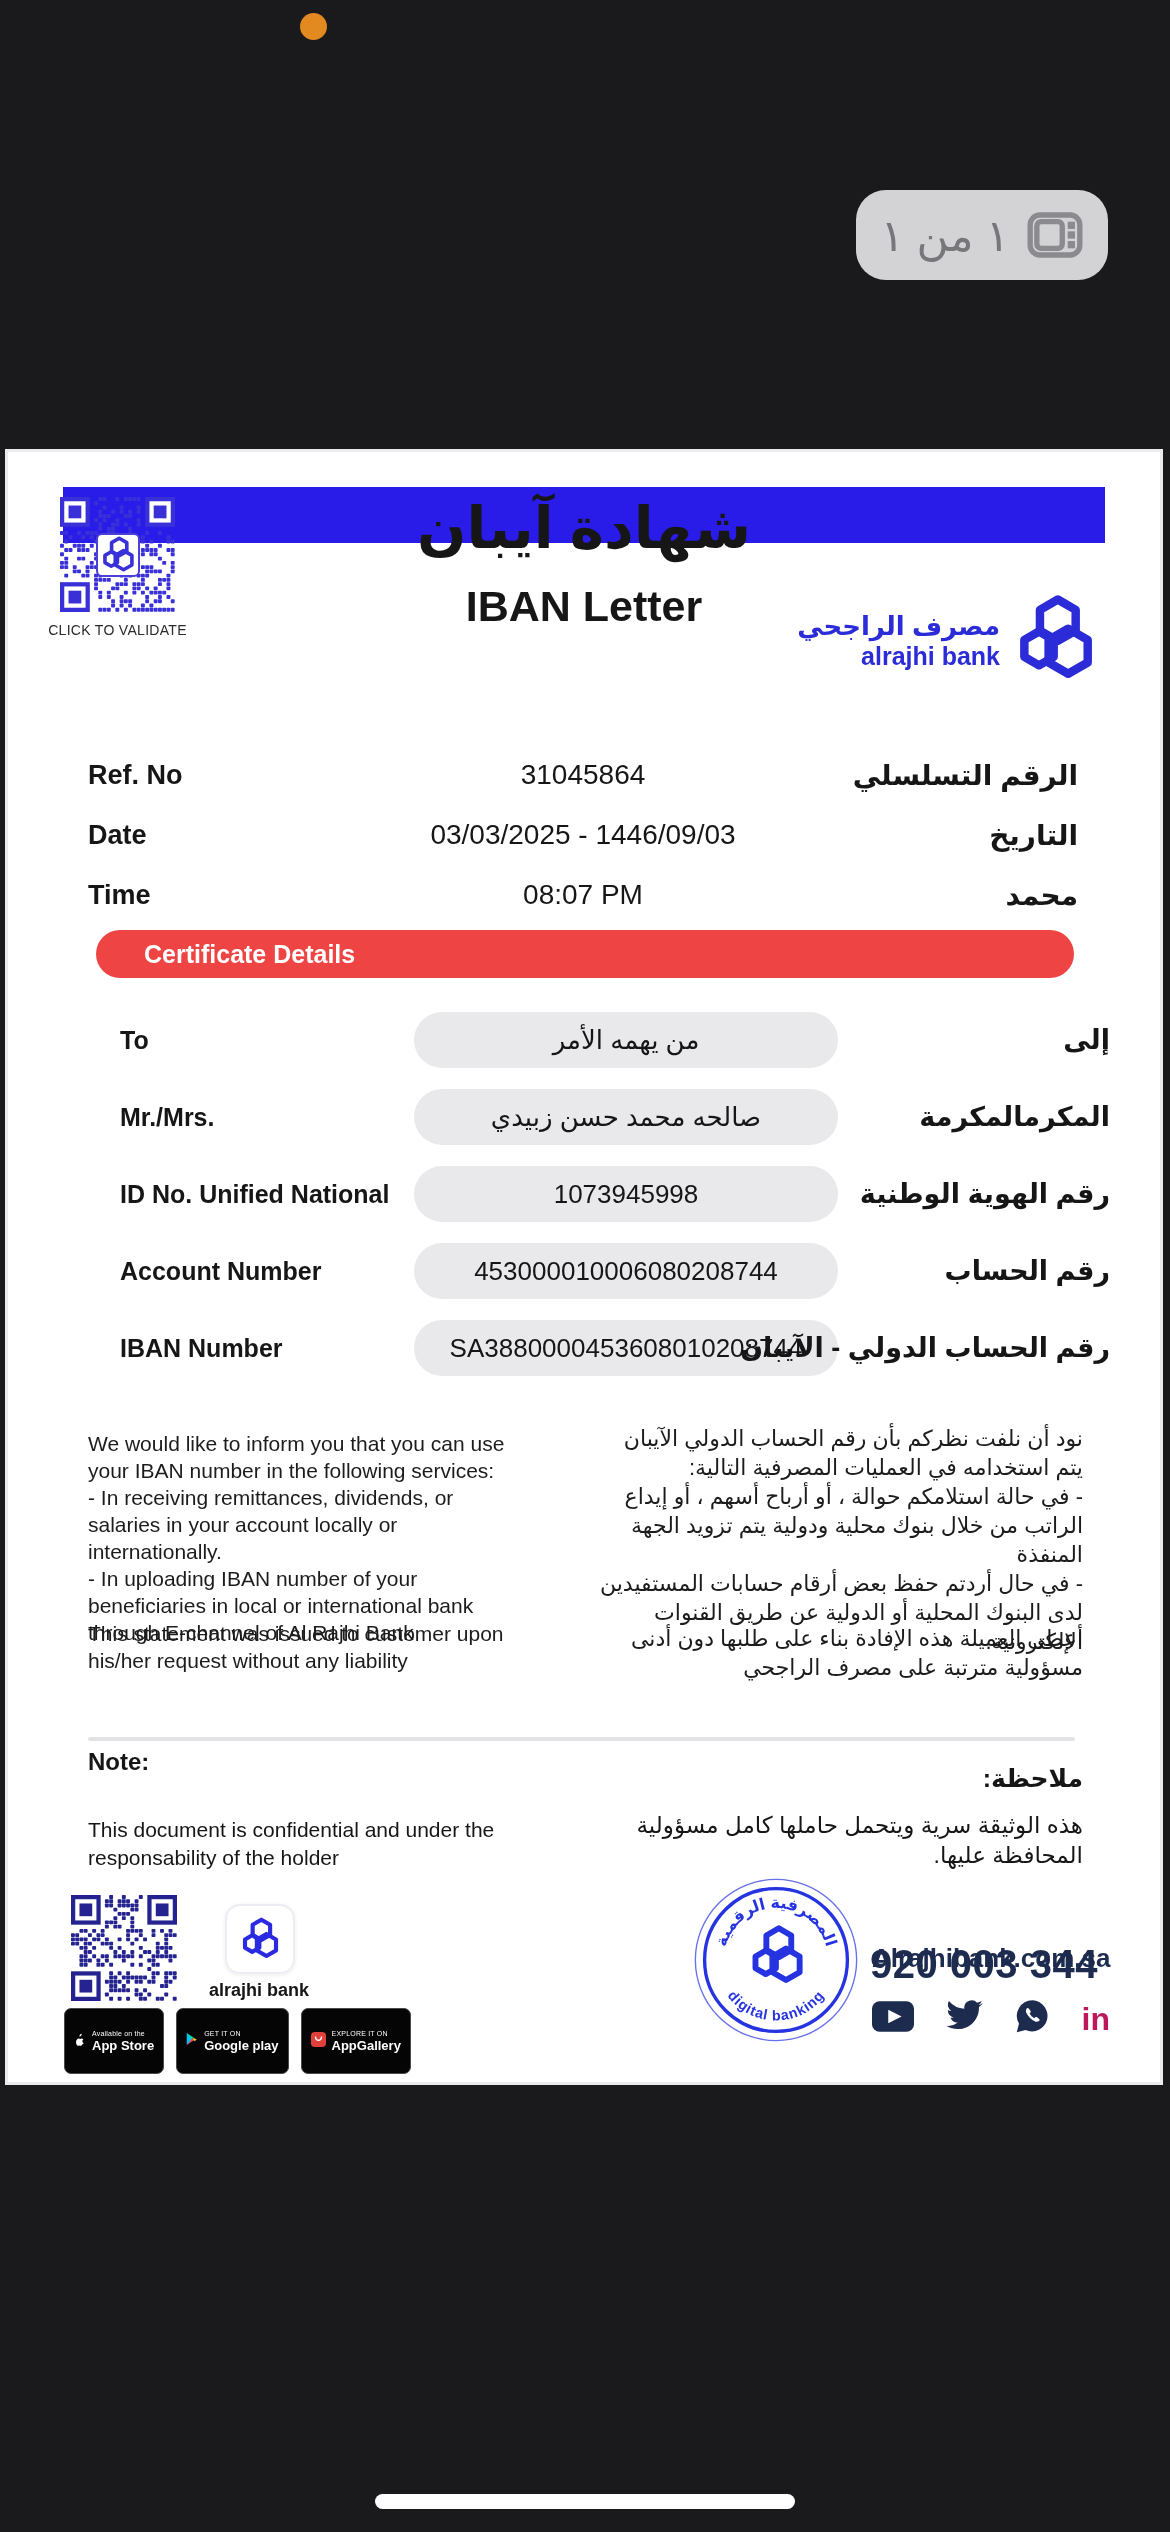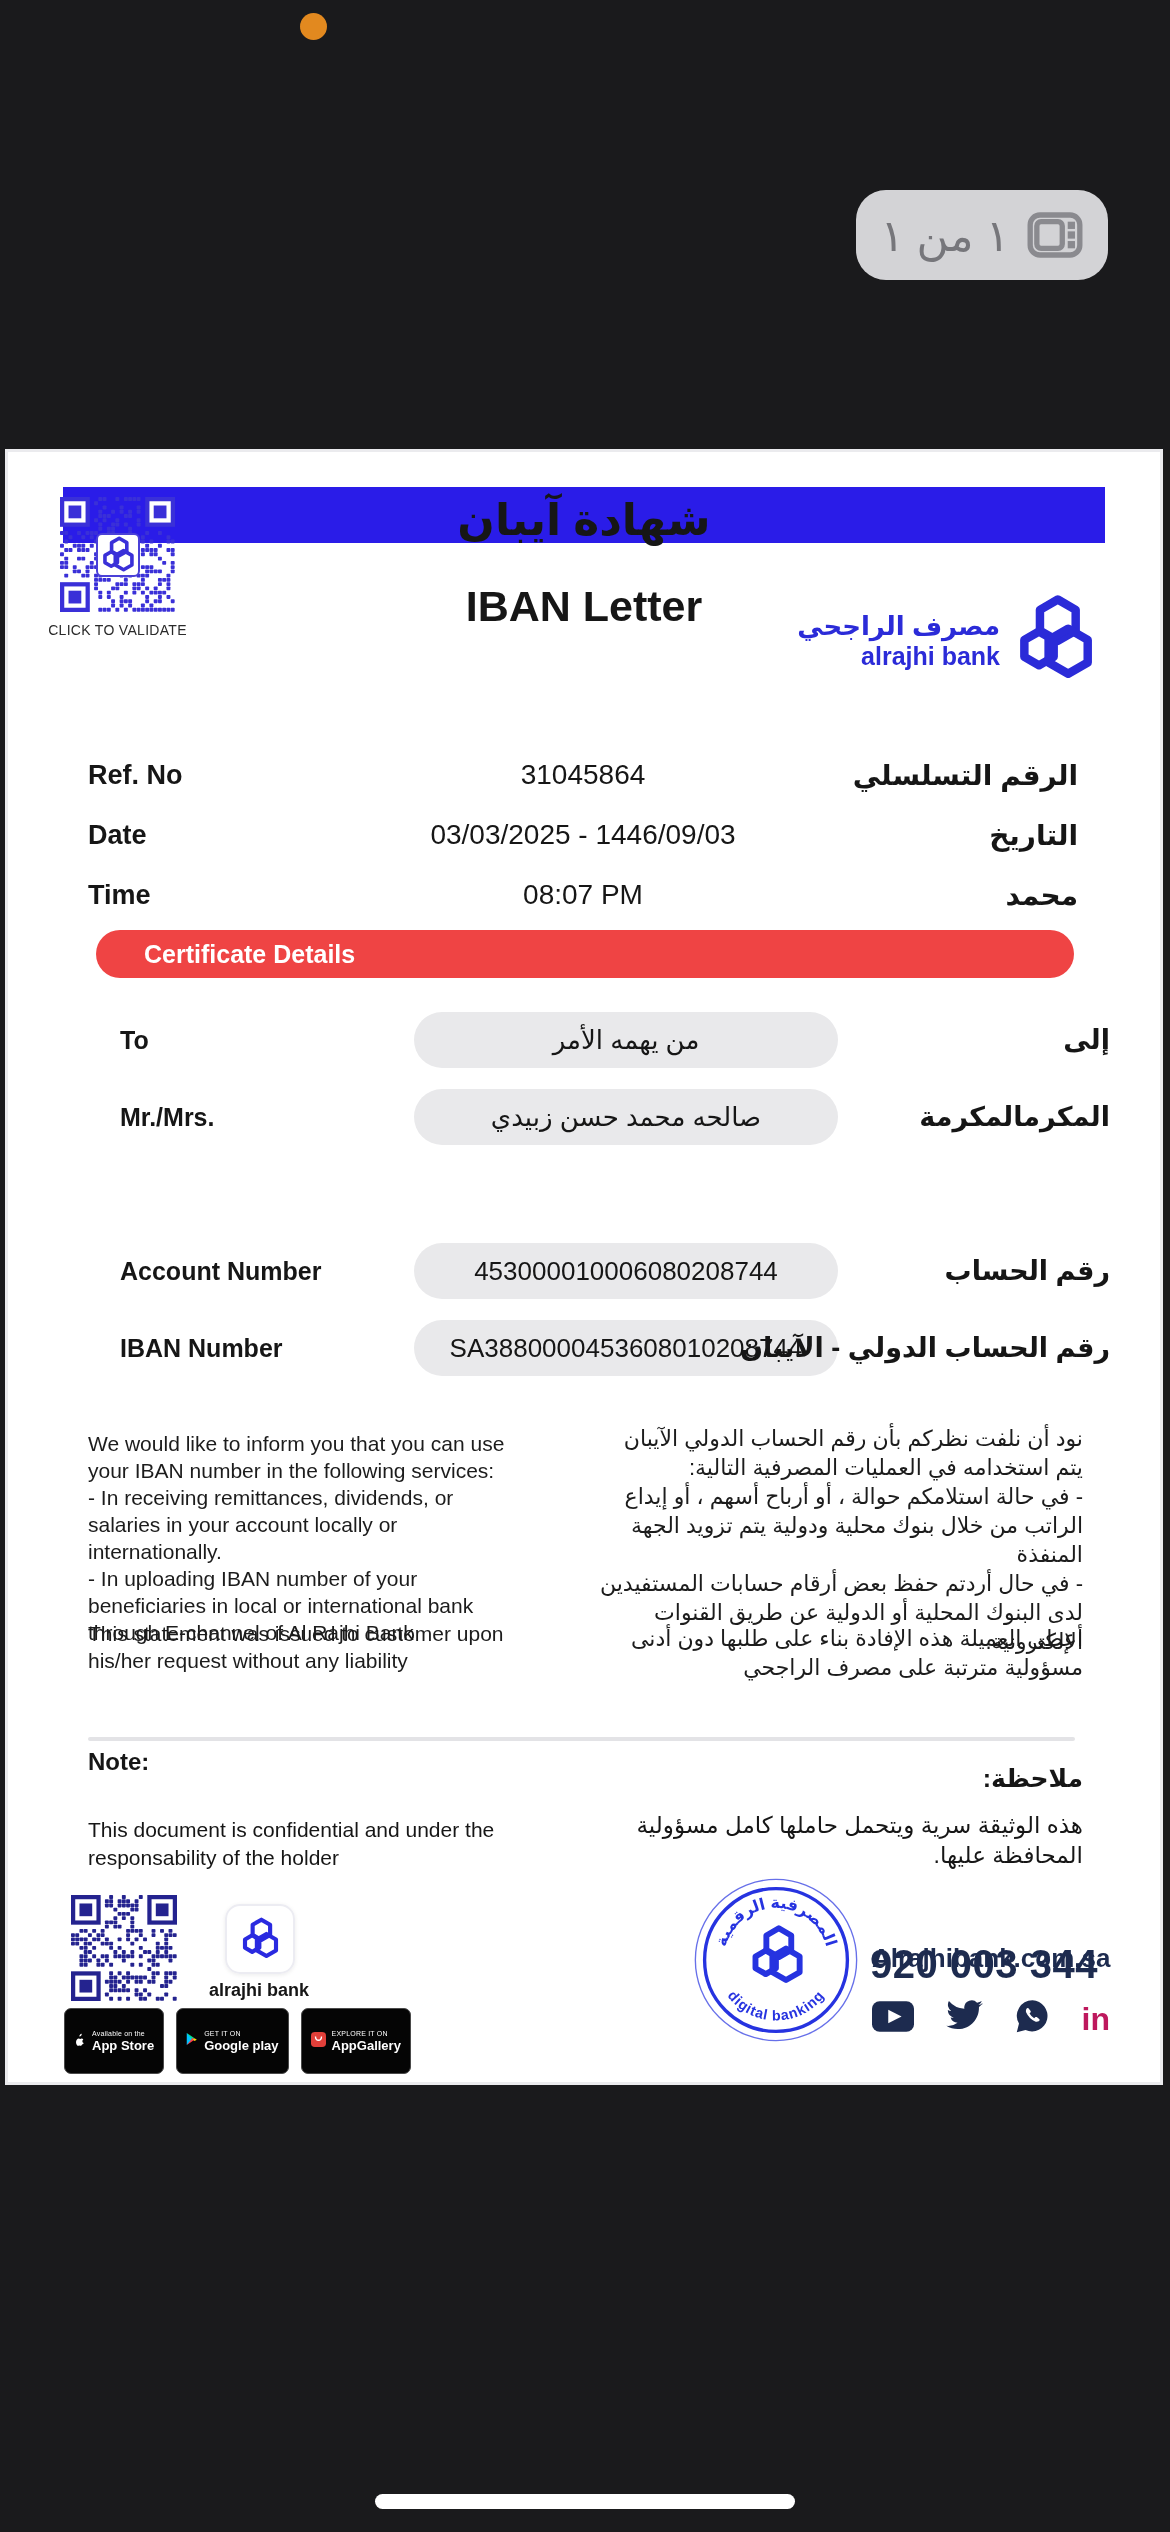--- a/index.html
+++ b/index.html
@@ -17,21 +17,21 @@
   .page{position:absolute;left:8px;top:452px;width:1152px;height:1630px;background:#fff;
         box-shadow:0 0 0 3px #ebebee;color:#161616;}
   .topbar{position:absolute;left:55px;top:35px;width:1042px;height:56px;background:#2a1ce8;}
 
   .qr1{position:absolute;left:52px;top:45px;width:115px;height:115px;}
   .qr1 svg,.qr2 svg{width:100%;height:100%;display:block;}
   .qr1-logo{position:absolute;left:50%;top:50%;transform:translate(-50%,-50%);width:40px;height:40px;
             background:#fff;border:2px solid #4a40d8;border-radius:6px;display:flex;align-items:center;justify-content:center;}
   .qr-caption{position:absolute;left:19px;top:170px;width:181px;text-align:center;font-size:14px;
               letter-spacing:.3px;color:#2a2a2a;font-weight:500;}
-  .title-ar{position:absolute;left:0;top:42px;width:100%;text-align:center;font-size:44px;font-weight:bold;direction:rtl;}
+  .title-ar{position:absolute;left:0;top:42px;width:100%;text-align:center;font-size:58px;font-weight:bold;direction:rtl;}
   .title-en{position:absolute;left:0;top:130px;width:100%;text-align:center;font-size:43px;font-weight:600;}
   .brand{position:absolute;right:58px;top:140px;display:flex;align-items:center;gap:8px;color:#2b2bd8;}
   .brand-text{text-align:right;font-weight:bold;line-height:30px;font-size:26px;direction:rtl;}
   .brand-text .en{direction:ltr;font-size:25px;}
 
   .mrow{position:absolute;left:80px;width:990px;height:44px;display:flex;align-items:center;}
   .ml{width:310px;font-size:27px;font-weight:600;}
   .mv{flex:1;text-align:center;font-size:28px;}
   .ma{width:310px;text-align:right;font-size:28px;font-weight:bold;direction:rtl;}
 
@@ -392,20 +392,27 @@
         </span>
       <span class="da">إلى</span>
     </div>
     <div class="drow" style="top:637px">
       <span class="dl">Mr./Mrs.</span>
       <span class="dpill">
           <span dir="rtl">صالحه محمد حسن زبيدي</span>
         </span>
       <span class="da">المكرمالمكرمة</span>
     </div>
+    <div class="drow" style="top:714px">
+      <span class="dl">ID No. Unified National</span>
+      <span class="dpill">
+          <span>1073945998</span>
+        </span>
+      <span class="da">رقم الهوية الوطنية</span>
+    </div>
     <div class="drow" style="top:791px">
       <span class="dl">Account Number</span>
       <span class="dpill">
           <span>453000010006080208744</span>
         </span>
       <span class="da">رقم الحساب</span>
     </div>
     <div class="drow" style="top:868px">
       <span class="dl">IBAN Number</span>
       <span class="dpill">

